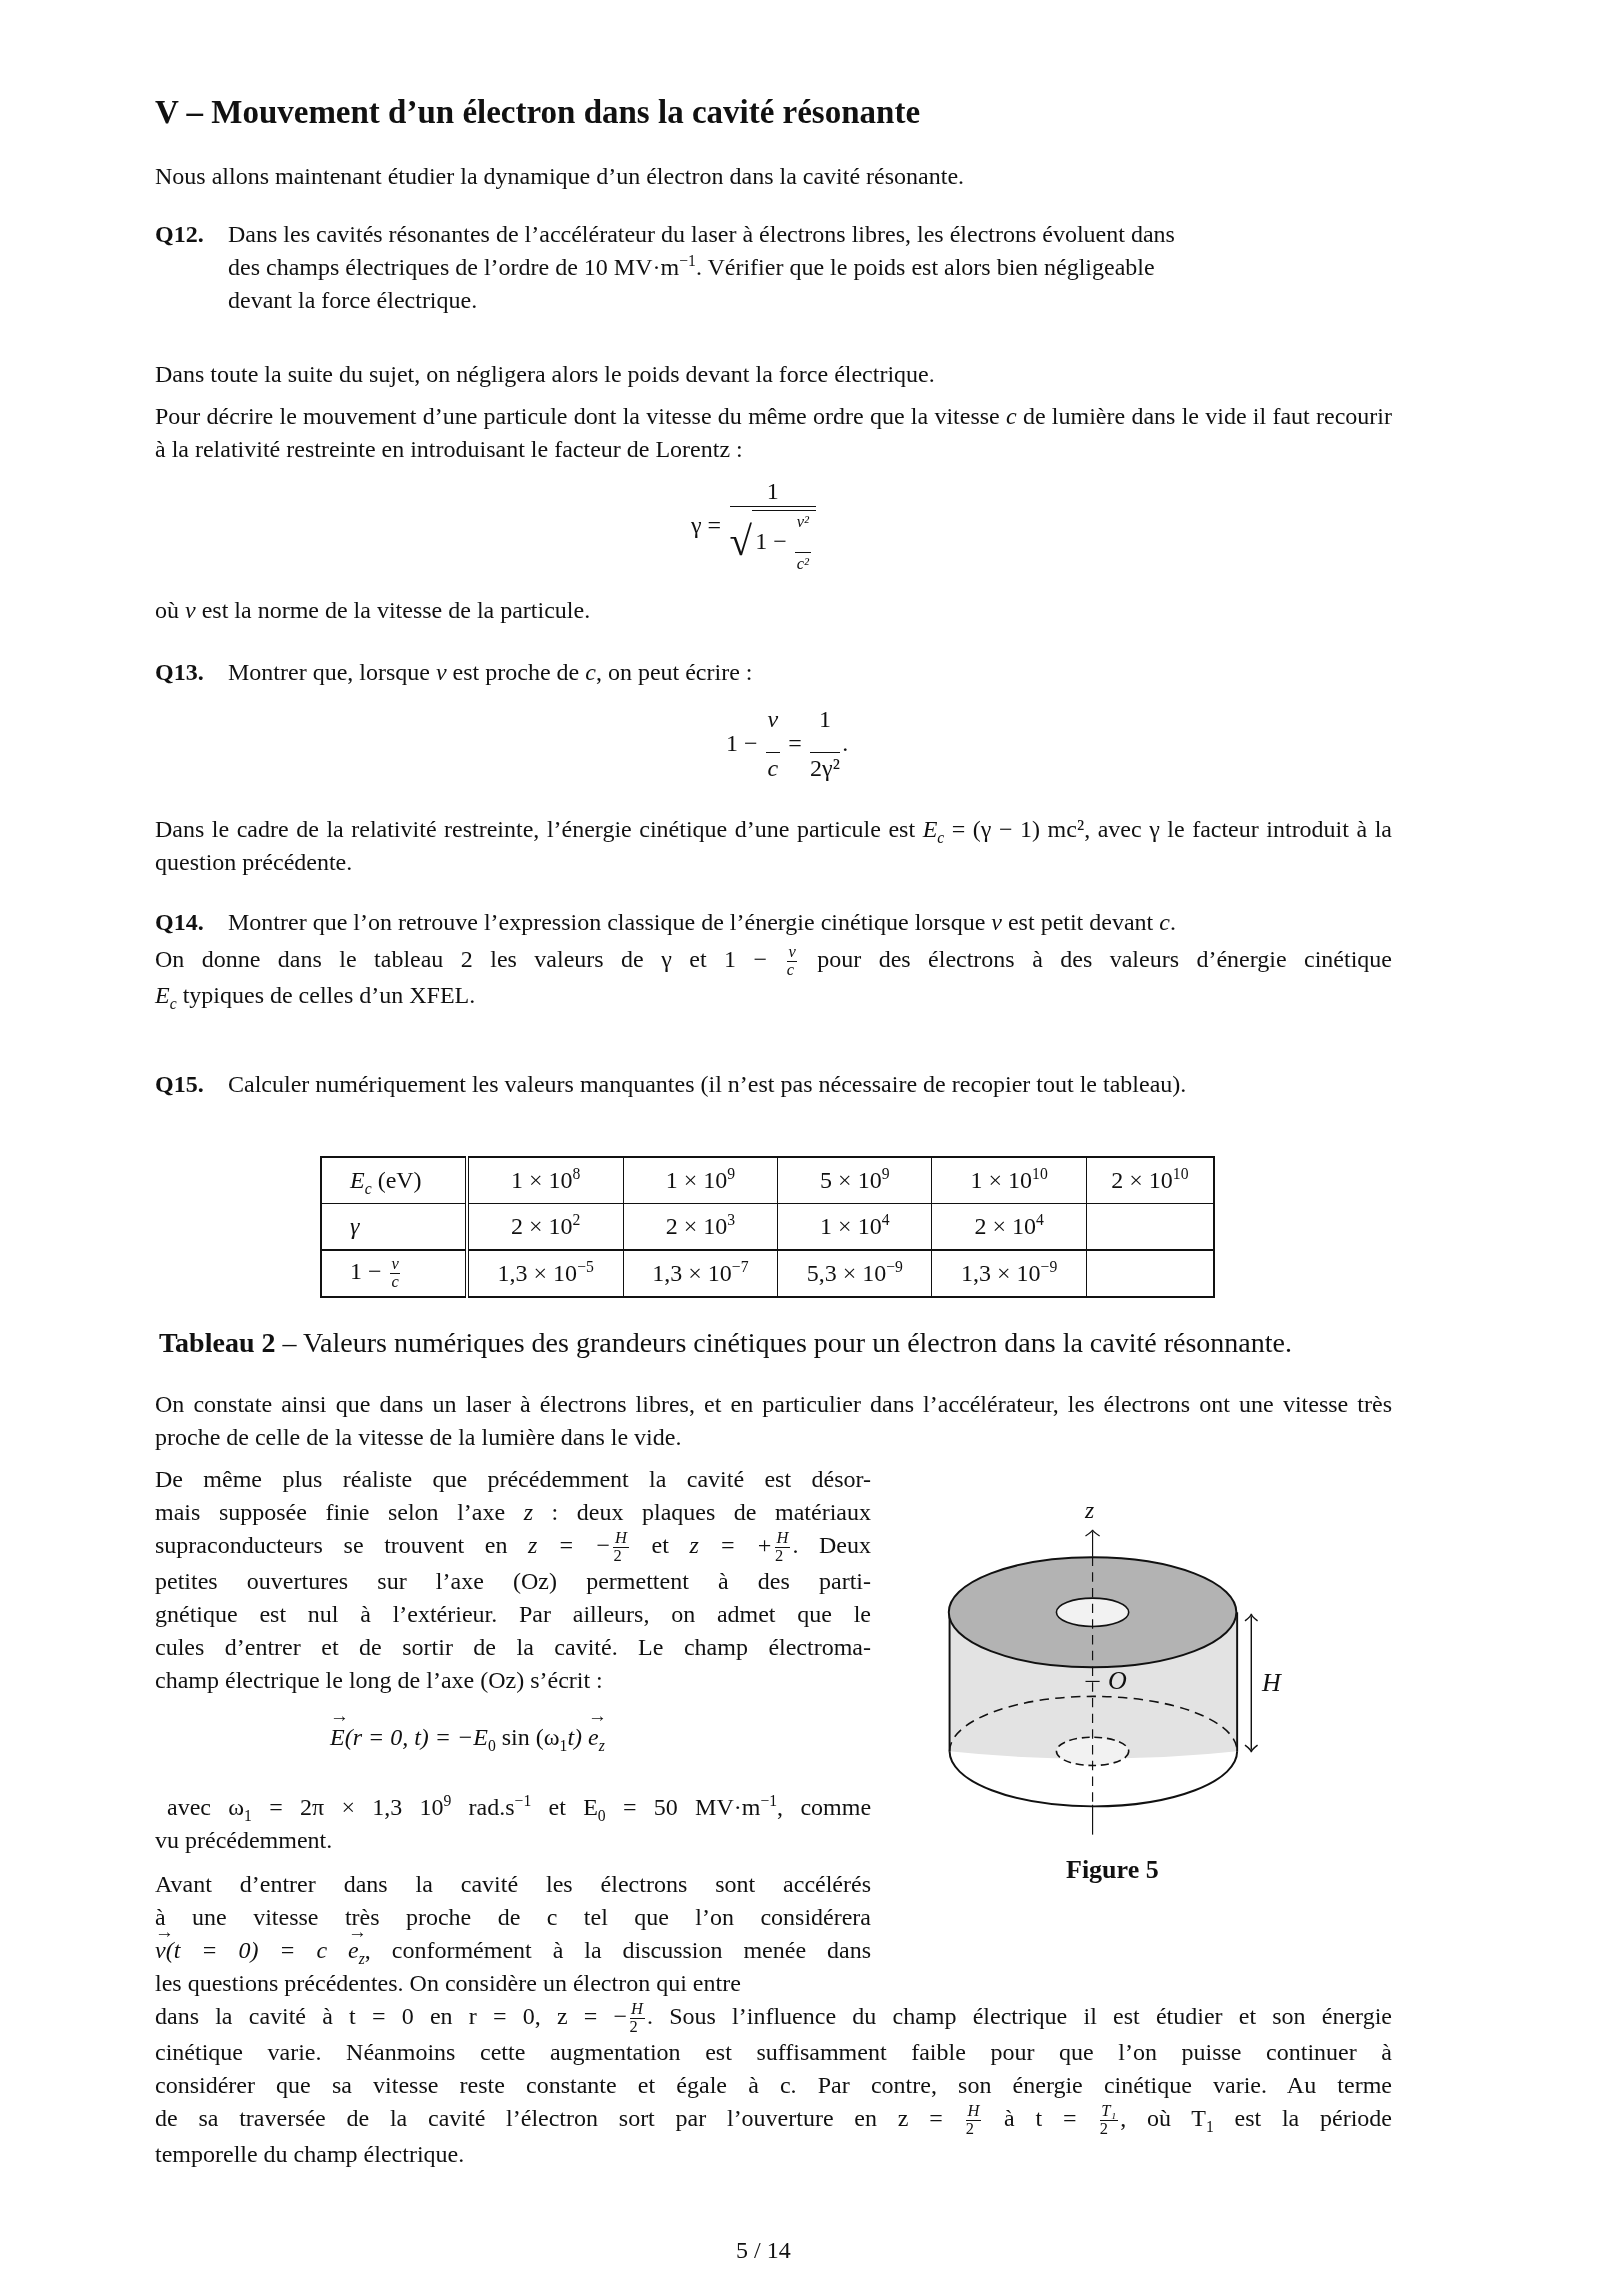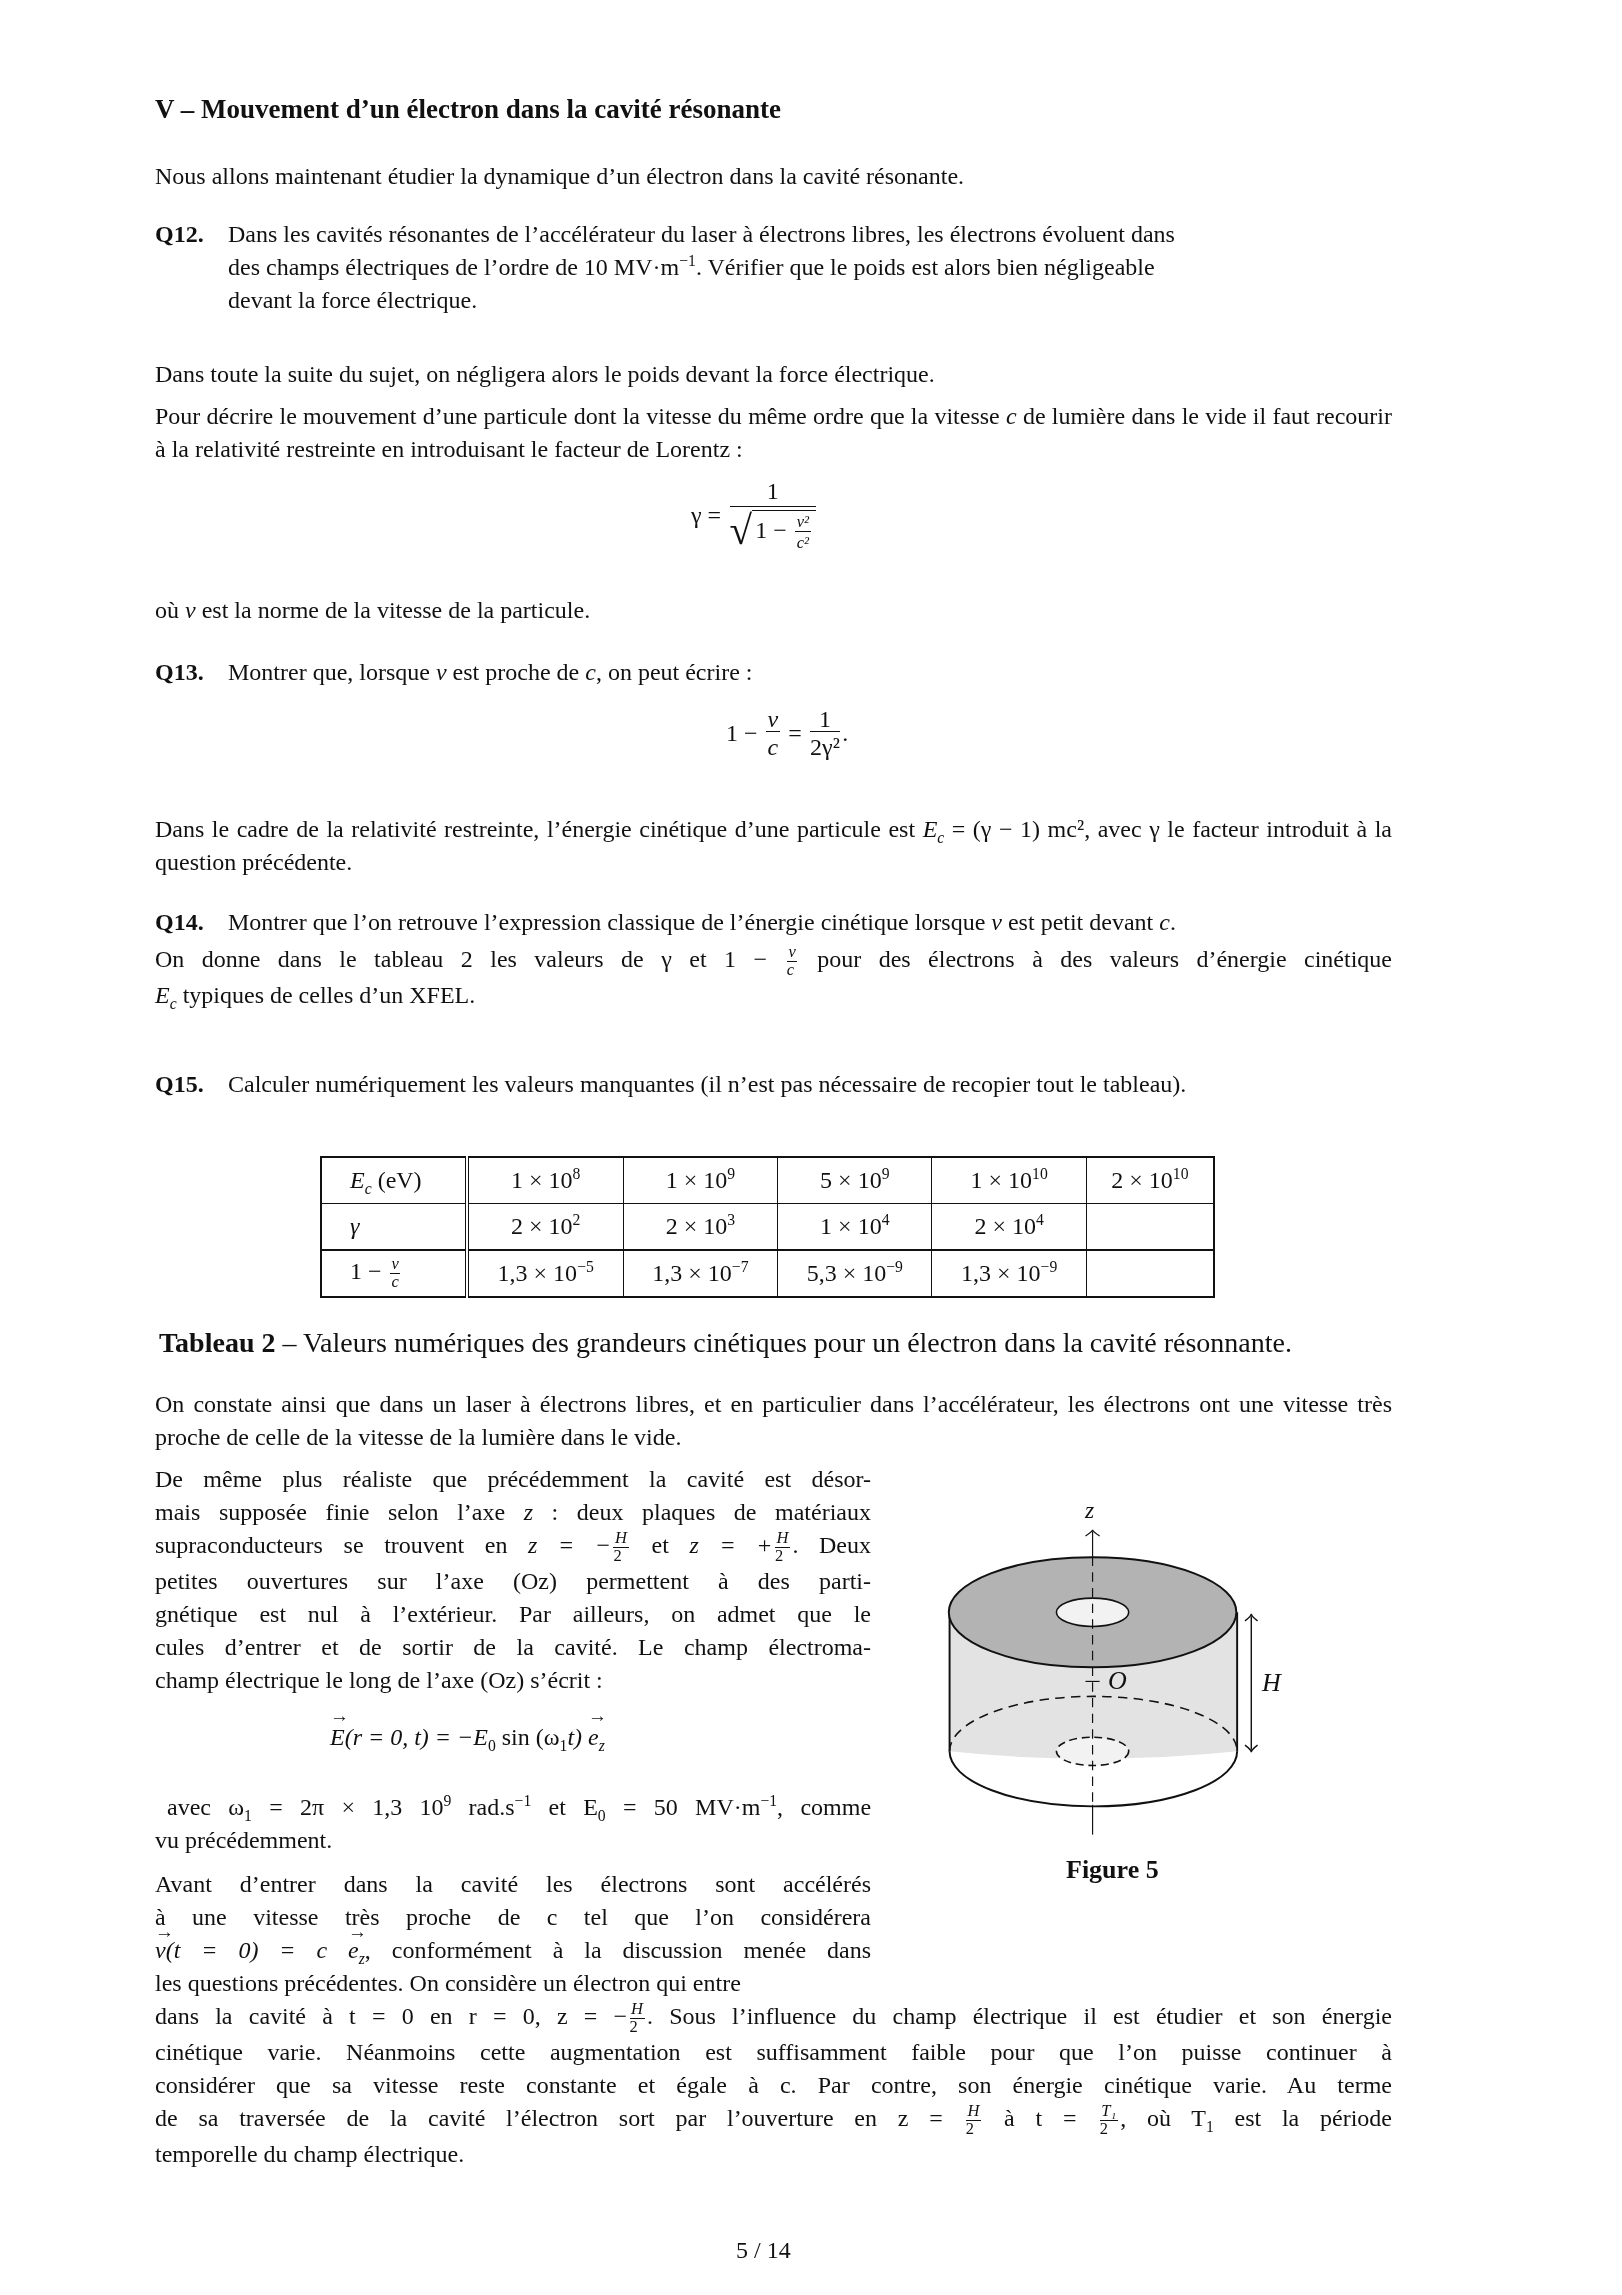--- a/index.html
+++ b/index.html
@@ -1,31 +1,31 @@
 <!DOCTYPE html>
 <html style="font-size:12.6px"><head>
 <meta charset="utf-8">
 <style>
   html, body { margin: 0; padding: 0; background: #ffffff; }
   body { width: 1623px; height: 2295px; position: relative; overflow: hidden;
          font-family: "DejaVu Serif", "Liberation Serif", serif; color: #111; }
   .serif { font-family: "Liberation Serif", "DejaVu Serif", serif; }
   .abs { position: absolute; }
   .txt { font-family: "Liberation Serif", serif; font-size: 24px; line-height: 33px; }
-  .title { font-family: "Liberation Serif", serif; font-weight: bold; font-size: 27px; }
+  .title { font-family: "Liberation Serif", serif; font-weight: bold; font-size: 33px; }
   .q { font-weight: bold; }
   .just { text-align: justify; text-align-last: left; }
   i { font-style: italic; }
   sup, sub { font-size: 15.7px; line-height: 0; }
   .frac { display: inline-block; vertical-align: middle; text-align: center; line-height: 1; margin: 0 2.4px; }
   .frac > span { display: block; }
   .frac .num { border-bottom: 1.2px solid #111; padding: 0 1.6px 0.8px; }
   .frac.small { font-size: 16.5px; }
   .frac.big { font-size: 24px; }
-  .frac.big .num { padding-bottom: 0; }
+  .frac.big .num { padding-bottom: 21px; }
   .frac.big .den { padding-top: 3.1px; }
   .eq { font-family: "Liberation Serif", serif; font-size: 24px; }
   .sqrt { display: inline-block; vertical-align: middle; }
   .sqrt .rad { font-size: 41px; vertical-align: middle; line-height: 1; }
   .sqrt .under { display: inline-block; border-top: 1.2px solid #111; padding: 3.1px 3.1px 0 3.1px; vertical-align: middle; }
   table.t2 { border-collapse: collapse; font-family: "Liberation Serif", serif; font-size: 24px; }
   table.t2 td { border: 1.2px solid #111; height: 45px; text-align: center; padding: 0 4.7px; }
   table.t2 td.head { text-align: left; padding-left: 28px; border-right: 4.7px double #111; width: 110px; }
   table.t2 tr.r3 td { border-top: 2.4px solid #111; }
   table.t2 { border: 2.4px solid #111; }

